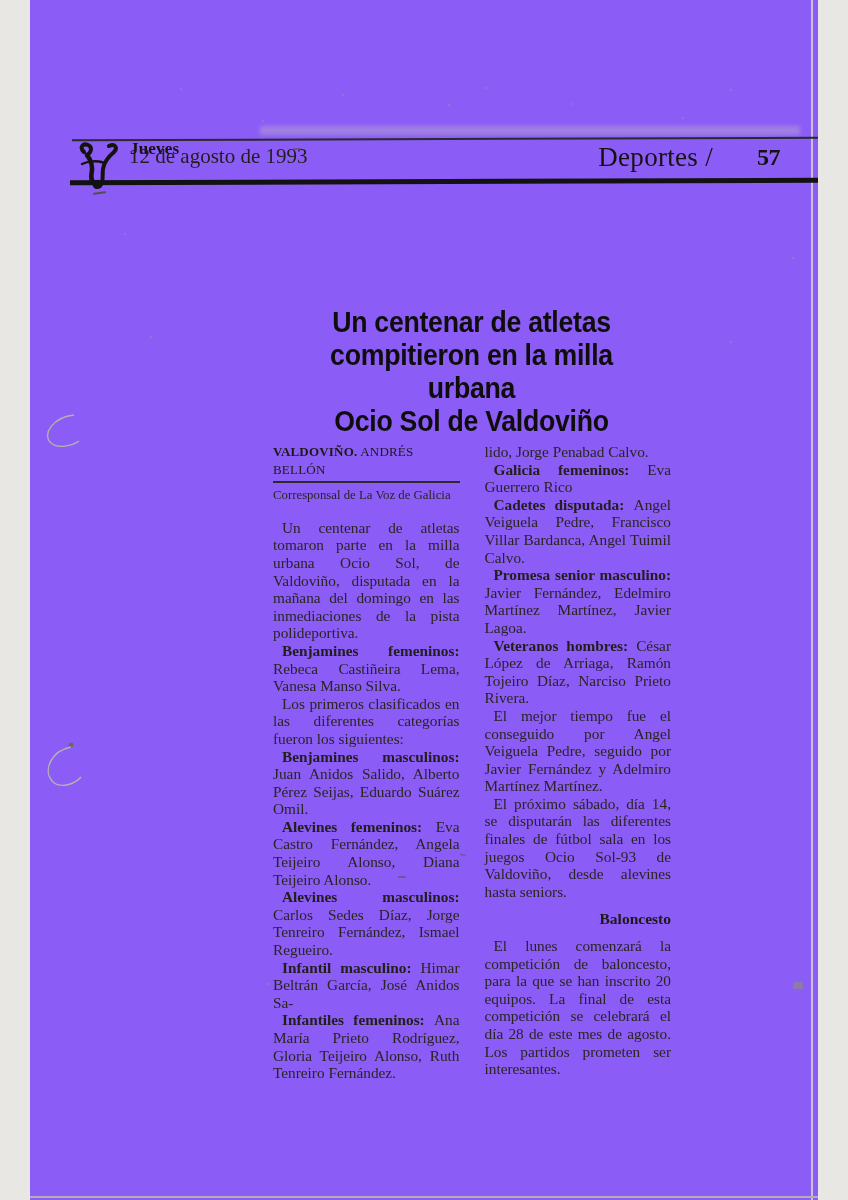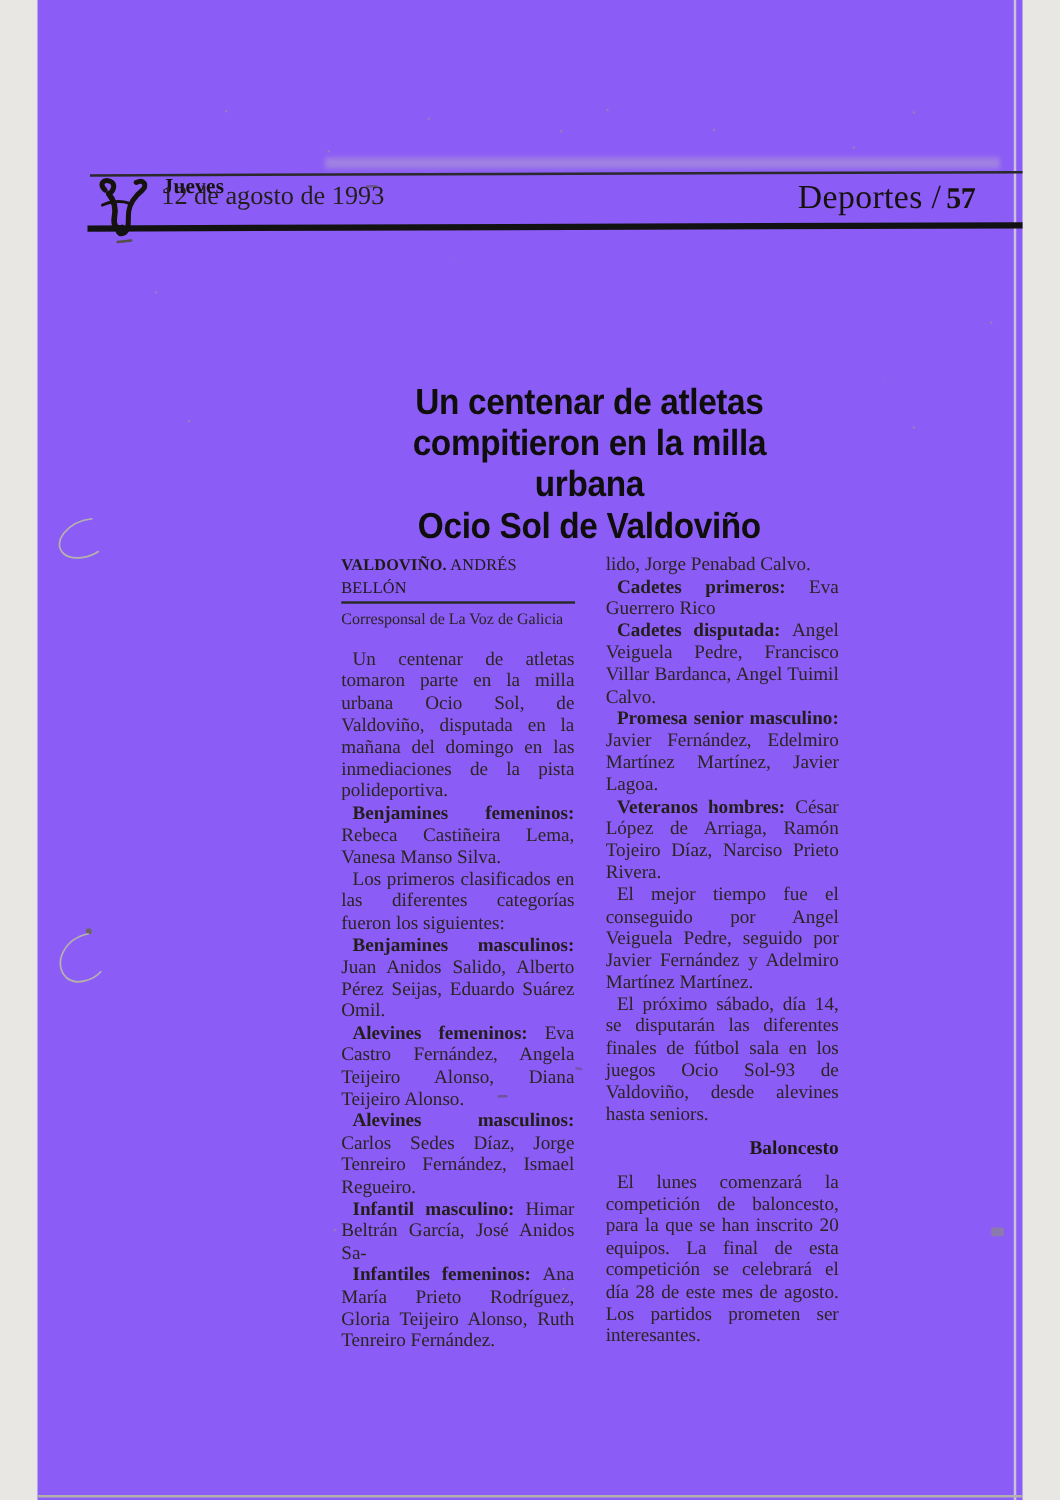--- a/index.html
+++ b/index.html
@@ -15,21 +15,21 @@
   .speck{position:absolute;border-radius:50%;background:#9d978e;opacity:.55;}
   .arc{position:absolute;}
   .tiny-dash{position:absolute;background:#55504a;border-radius:1px;}
   .smudge{position:absolute;width:10px;height:7px;background:#8f8b85;opacity:.65;filter:blur(.6px);border-radius:1px;}
   
   .rule-thin{position:absolute;left:42px;top:138px;width:770px;height:2px;background:#2a2a2a;transform:rotate(-.2deg);}
   .rule-thick{position:absolute;left:40px;top:179px;width:772px;height:5px;background:#121212;transform:rotate(-.2deg);}
   .logo{position:absolute;left:46px;top:142px;}
   .masthead-day{position:absolute;left:100px;top:139px;font-weight:bold;font-size:17px;letter-spacing:.2px;color:#15120f;}
   .masthead-date{position:absolute;left:99px;top:144px;font-size:21px;color:#221f1b;}
-  .section-block{position:absolute;right:38px;top:142px;display:flex;align-items:flex-end;color:#15120f;}
+  .section-block{position:absolute;right:38px;top:142px;display:flex;align-items:center;color:#15120f;gap:40px;}
   .section-name{font-size:27px;letter-spacing:.3px;}
   .section-page{font-size:24px;font-weight:bold;margin-left:4px;letter-spacing:-.5px;}
   
   .headline{
     position:absolute;left:243px;top:306px;width:397px;text-align:center;
     font-family:"Liberation Sans", sans-serif;font-weight:700;color:#0f0e0d;
     font-size:29px;line-height:33px;letter-spacing:-.3px;
     transform:scaleX(.92);transform-origin:50% 0;
   }
   .headline .hl-line{display:block;}
@@ -92,21 +92,21 @@
         <p class="para"><strong>Benjamines femeninos: </strong>Rebeca Castiñeira Lema, Vanesa Manso Silva.</p>
         <p class="para">Los primeros clasificados en las diferentes categorías fueron los siguientes:</p>
         <p class="para"><strong>Benjamines masculinos: </strong>Juan Anidos Salido, Alberto Pérez Seijas, Eduardo Suárez Omil.</p>
         <p class="para"><strong>Alevines femeninos: </strong>Eva Castro Fernández, Angela Teijeiro Alonso, Diana Teijeiro Alonso.</p>
         <p class="para"><strong>Alevines masculinos: </strong>Carlos Sedes Díaz, Jorge Tenreiro Fernández, Ismael Regueiro.</p>
         <p class="para"><strong>Infantil masculino: </strong>Himar Beltrán García, José Anidos Sa-</p>
         <p class="para"><strong>Infantiles femeninos: </strong>Ana María Prieto Rodríguez, Gloria Teijeiro Alonso, Ruth Tenreiro Fernández.</p>
       </div>
     <div class="col">
         <p class="para noindent">lido, Jorge Penabad Calvo.</p>
-        <p class="para"><strong>Cadetes primeros: </strong>Eva Guerrero Rico</p>
+        <p class="para"><strong>Galicia femeninos: </strong>Eva Guerrero Rico</p>
         <p class="para"><strong>Cadetes disputada: </strong>Angel Veiguela Pedre, Francisco Villar Bardanca, Angel Tuimil Calvo.</p>
         <p class="para"><strong>Promesa senior masculino: </strong>Javier Fernández, Edelmiro Martínez Martínez, Javier Lagoa.</p>
         <p class="para"><strong>Veteranos hombres: </strong>César López de Arriaga, Ramón Tojeiro Díaz, Narciso Prieto Rivera.</p>
         <p class="para">El mejor tiempo fue el conseguido por Angel Veiguela Pedre, seguido por Javier Fernández y Adelmiro Martínez Martínez.</p>
         <p class="para">El próximo sábado, día 14, se disputarán las diferentes finales de fútbol sala en los juegos Ocio Sol-93 de Valdoviño, desde alevines hasta seniors.</p>
         <div class="subhead">Baloncesto</div>
         <p class="para">El lunes comenzará la competición de baloncesto, para la que se han inscrito 20 equipos. La final de esta competición se celebrará el día 28 de este mes de agosto. Los partidos prometen ser interesantes.</p>
       </div>
   </div>
 

